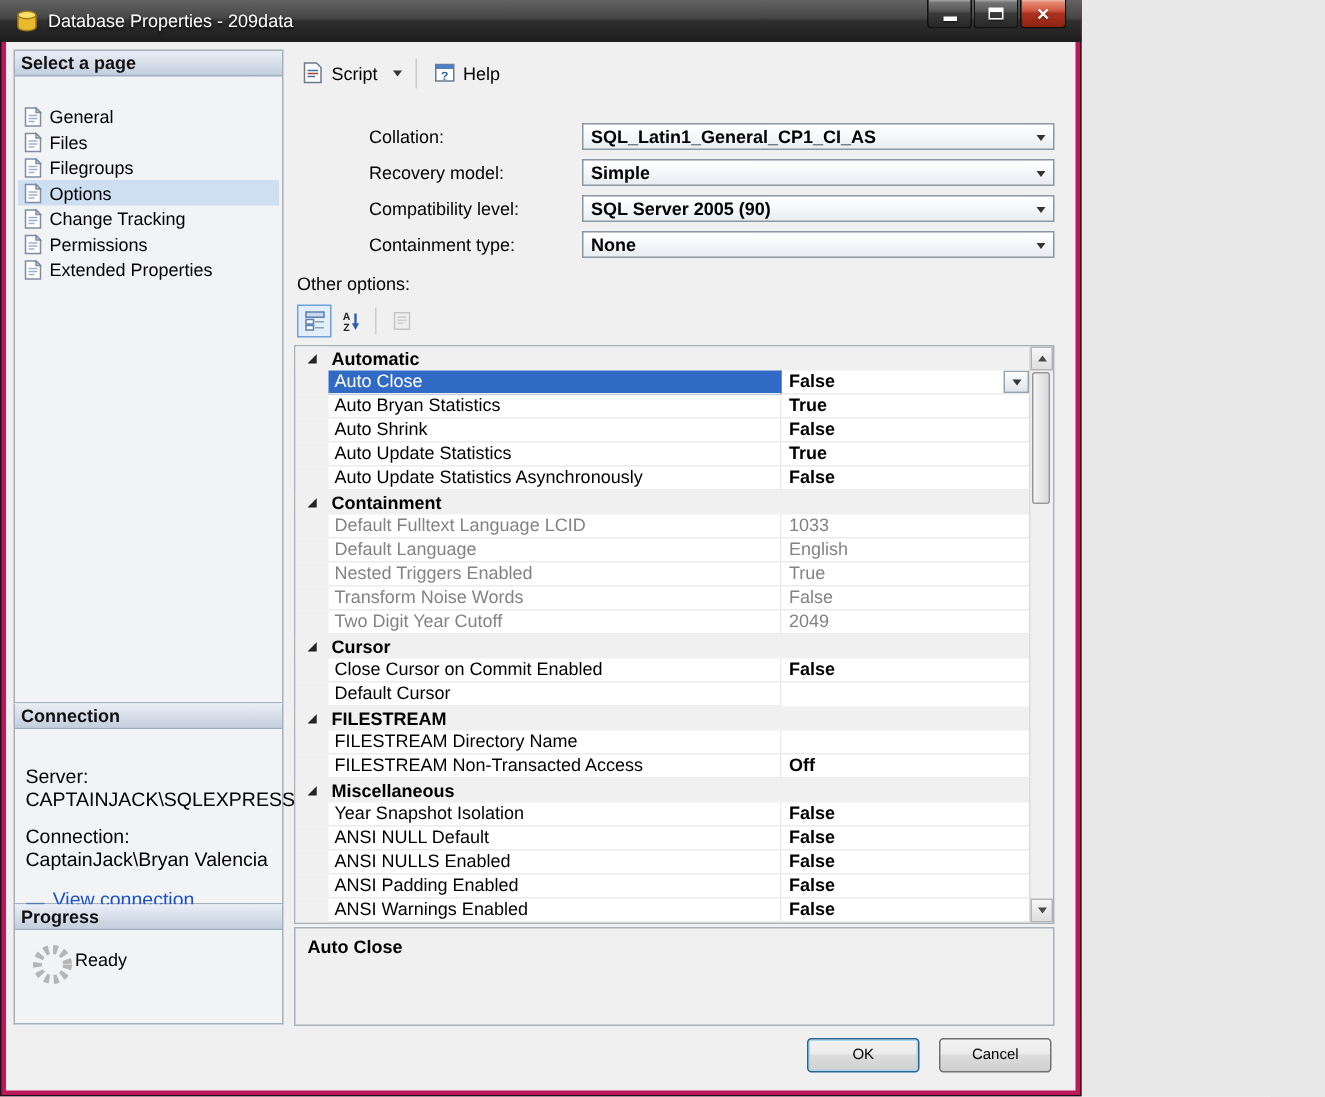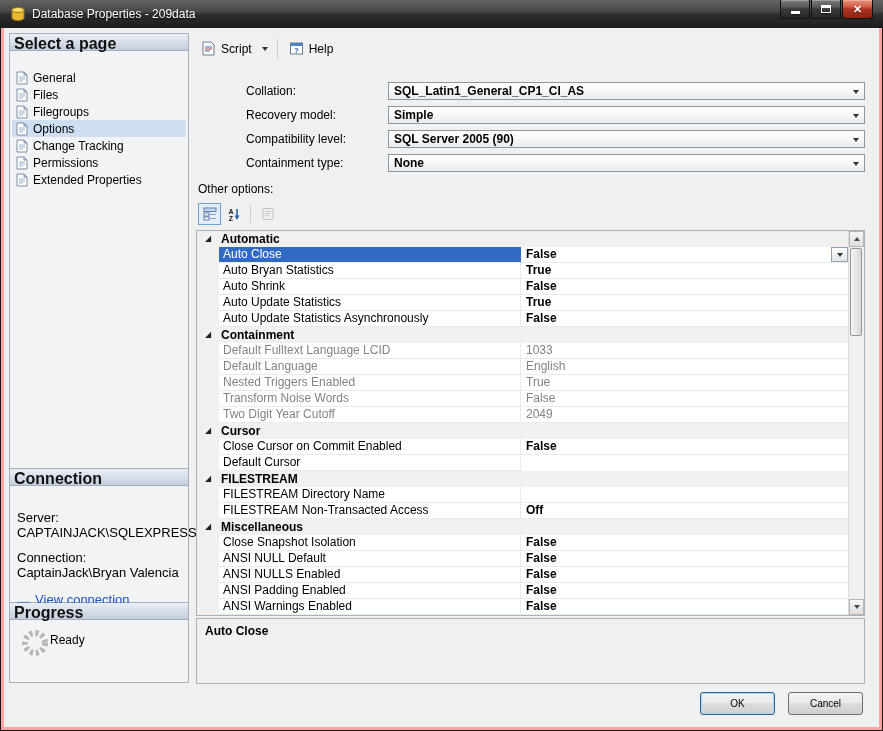--- a/index.html
+++ b/index.html
@@ -1,19 +1,19 @@
 <!DOCTYPE html>
 <html><head>
 <meta charset="utf-8">
 <style>
   * { margin:0; padding:0; box-sizing:border-box; }
   html,body { width:883px; height:731px; overflow:hidden; }
   body { font-family:"Liberation Sans",sans-serif; font-size:12px; color:#000; background:#e8e8e8; }
 
-  .window { position:relative; width:883px; height:731px; background:#fca5a5; box-shadow:inset 0 0 0 1px #161616; }
+  .window { position:relative; width:721px; height:731px; background:#be185d; box-shadow:inset 0 0 0 1px #161616; }
 
   
   .titlebar { position:absolute; inset:0 0 auto 0; height:28px;
     background:linear-gradient(180deg,#636363 0%,#474747 42%,#2f2f2f 50%,#1c1c1c 100%);
     display:flex; align-items:center; padding-left:10px; }
   .titlebar-icon { width:16px; height:16px; margin-right:6px; flex:none; }
   .titlebar-title { color:#fff; font-size:12px; text-shadow:0 1px 2px rgba(0,0,0,.85); }
   .winbtns { position:absolute; top:0; right:10px; display:flex; }
   .winbtn { width:30px; height:19px; border:1px solid #111; border-top:none; margin-left:1px;
     background:linear-gradient(180deg,#7d7d7d,#565656 40%,#3a3a3a 50%,#272727);
@@ -24,21 +24,21 @@
   .glyph-max { width:10px; height:8px; border:1px solid #fff; border-top-width:3px; box-shadow:0 1px 1px rgba(0,0,0,.5); }
   .glyph-close::before { content:"\2715"; color:#fff; font-size:11px; font-weight:bold; text-shadow:0 1px 1px rgba(0,0,0,.5); }
 
   
   .dialog { position:absolute; inset:28px 4px 4px 4px; background:#f0f0f0; }
 
   
   .leftcol { position:absolute; left:5px; top:5px; width:180px; height:650px; display:flex; flex-direction:column; }
   .panel { display:flex; flex-direction:column; border:1px solid #a5b0bd; background:#f2f3f5; min-height:0; }
   .panel + .panel { border-top:none; }
-  .panel-header { flex:none; height:17px; padding:1px 0 0 4px; font-weight:bold; font-size:16px; color:#111;
+  .panel-header { flex:none; height:17px; padding:1px 0 0 4px; font-weight:bold; font-size:12px; color:#111;
     background:linear-gradient(180deg,#eaeff6,#c3cedd); border-bottom:1px solid #9fadc0; }
   .panel-select { flex:1; }
   .panel-conn { flex:none; height:134px; }
   .panel-prog { flex:none; height:80px; }
   .pages { padding:18px 2px; }
   .page-item { height:17px; display:flex; align-items:center; gap:5px; padding:0 2px 0 4px; white-space:nowrap; cursor:default; }
   .page-item.selected { background:#cfdff2; }
   .page-icon { flex:none; }
   .conn-body { padding:24px 7px 0 7px; font-size:13px; line-height:15px; }
   .conn-gap { height:10px; }
@@ -440,21 +440,21 @@
           </div>
 
           <div class="pg-cat">
             <span class="pg-strip">
                 <span class="tri"></span>
               </span>
             <span class="pg-cat-label">Miscellaneous</span>
           </div>
           <div class="pg-row">
             <span class="pg-strip"></span>
-            <span class="pg-name">Close Snapshot Isolation</span>
+            <span class="pg-name">Year Snapshot Isolation</span>
             <span class="pg-val">False</span>
           </div>
           <div class="pg-row">
             <span class="pg-strip"></span>
             <span class="pg-name">ANSI NULL Default</span>
             <span class="pg-val">False</span>
           </div>
           <div class="pg-row">
             <span class="pg-strip"></span>
             <span class="pg-name">ANSI NULLS Enabled</span>

